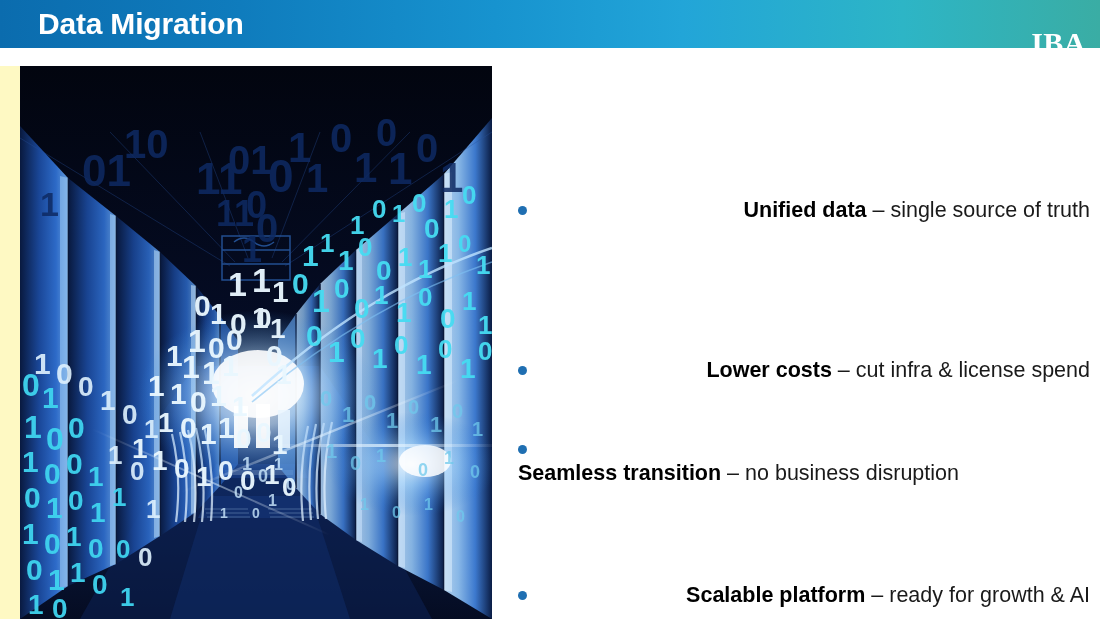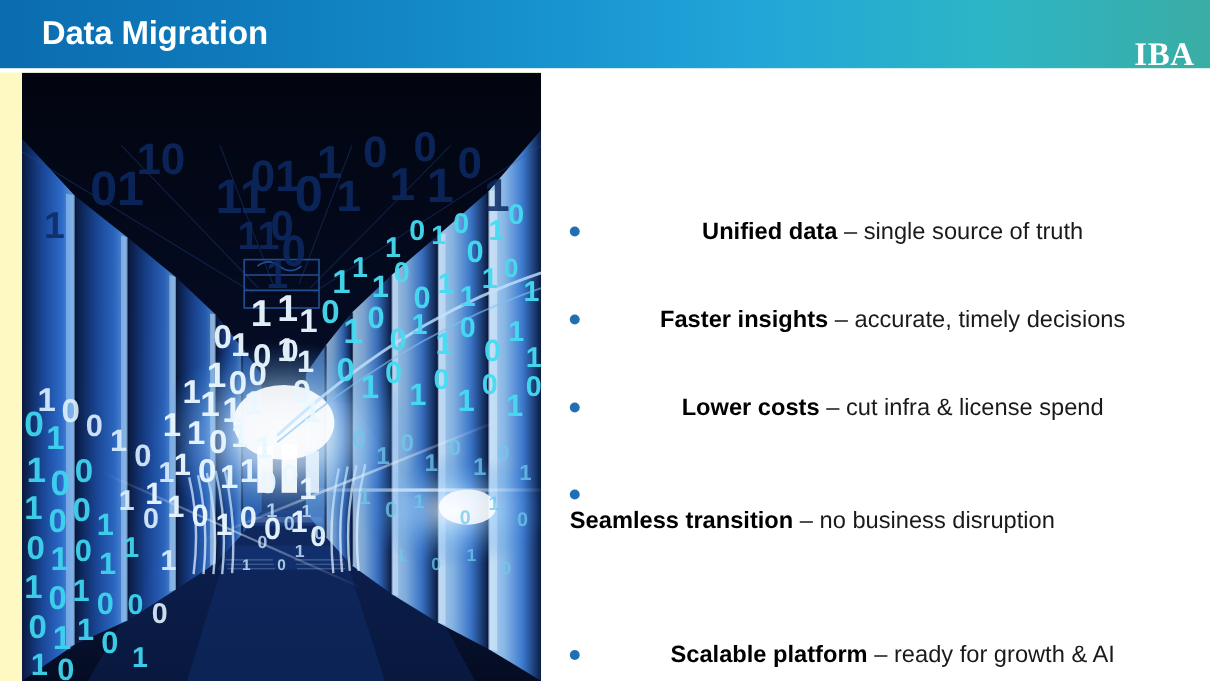--- a/index.html
+++ b/index.html
@@ -20,21 +20,21 @@
     position: absolute;
     inset: 0;
     background: #ffffff;
   }
 
   
   .header {
     position: absolute;
     left: 0; top: 0;
     width: 1100px;
-    height: 62px;
+    height: 48px;
     background: linear-gradient(90deg,
                 #0b6cae 0%,
                 #0f7cbd 22%,
                 #1793cf 45%,
                 #22a5d8 62%,
                 #2db5c6 82%,
                 #3aada4 100%);
     overflow: hidden;
   }
   .header-title {
@@ -126,21 +126,21 @@
     text-justify: inter-word;
   }
   .btext .lead {
     font-weight: bold;
     color: #000000;
   }
   .btext .rest {
     font-weight: normal;
     color: #1a1a1a;
   }
-  .bullet.nowrap .btext { text-align: center; }
+  .bullet.nowrap .btext { text-align: right; }
 </style>
 </head>
 <body>
 
 <div class="slide">
 
   <div class="header">
     <div class="header-title">Data Migration</div>
 
     <div class="logo">
@@ -494,26 +494,20 @@
 
   <div class="content">
 
     <div class="bullet nowrap" style="top:130px;">
       <span class="dot"></span>
       <span class="btext">
         <span class="lead">Unified data</span><span class="rest"> – single source of truth</span>
       </span>
     </div>
 
-    <div class="bullet nowrap" style="top:210px;">
-      <span class="dot"></span>
-      <span class="btext">
-        <span class="lead">Faster insights</span><span class="rest"> – accurate, timely decisions</span>
-      </span>
-    </div>
 
     <div class="bullet nowrap" style="top:290px;">
       <span class="dot"></span>
       <span class="btext">
         <span class="lead">Lower costs</span><span class="rest"> – cut infra &amp; license spend</span>
       </span>
     </div>
 
     <div class="bullet" style="top:369px;flex-direction:column;">
       <span class="dot"></span>

